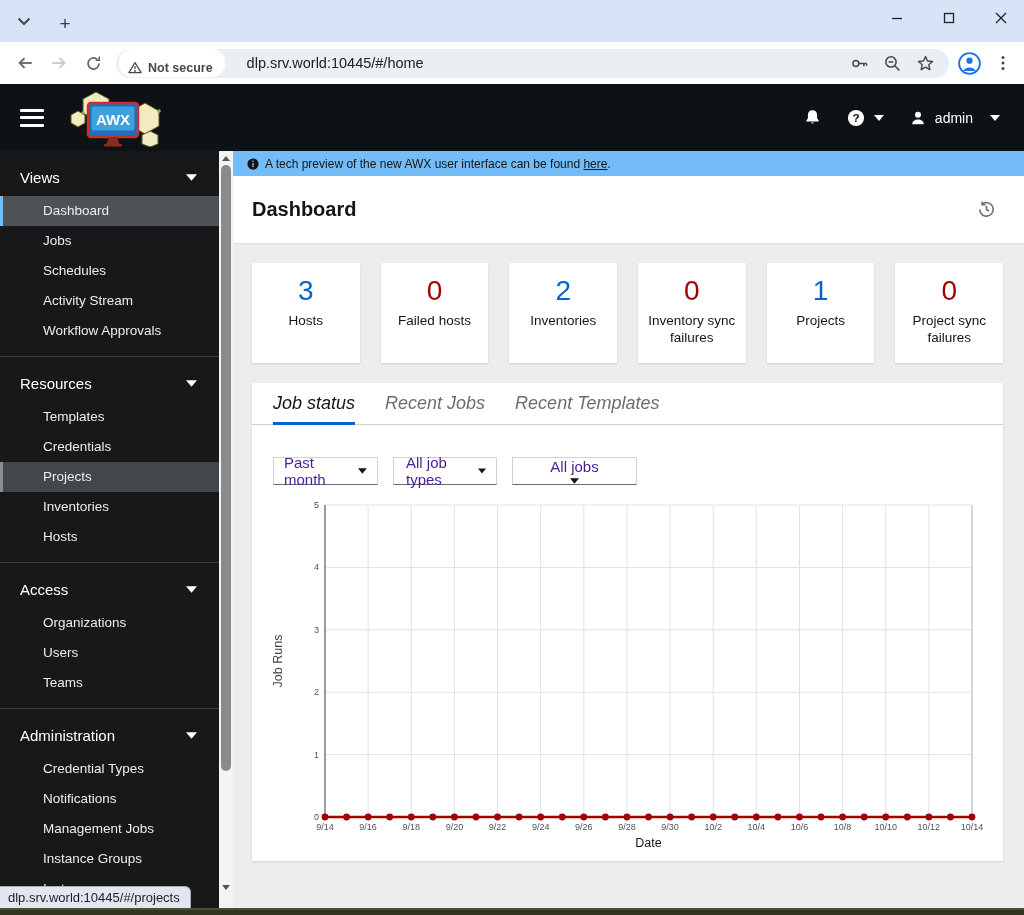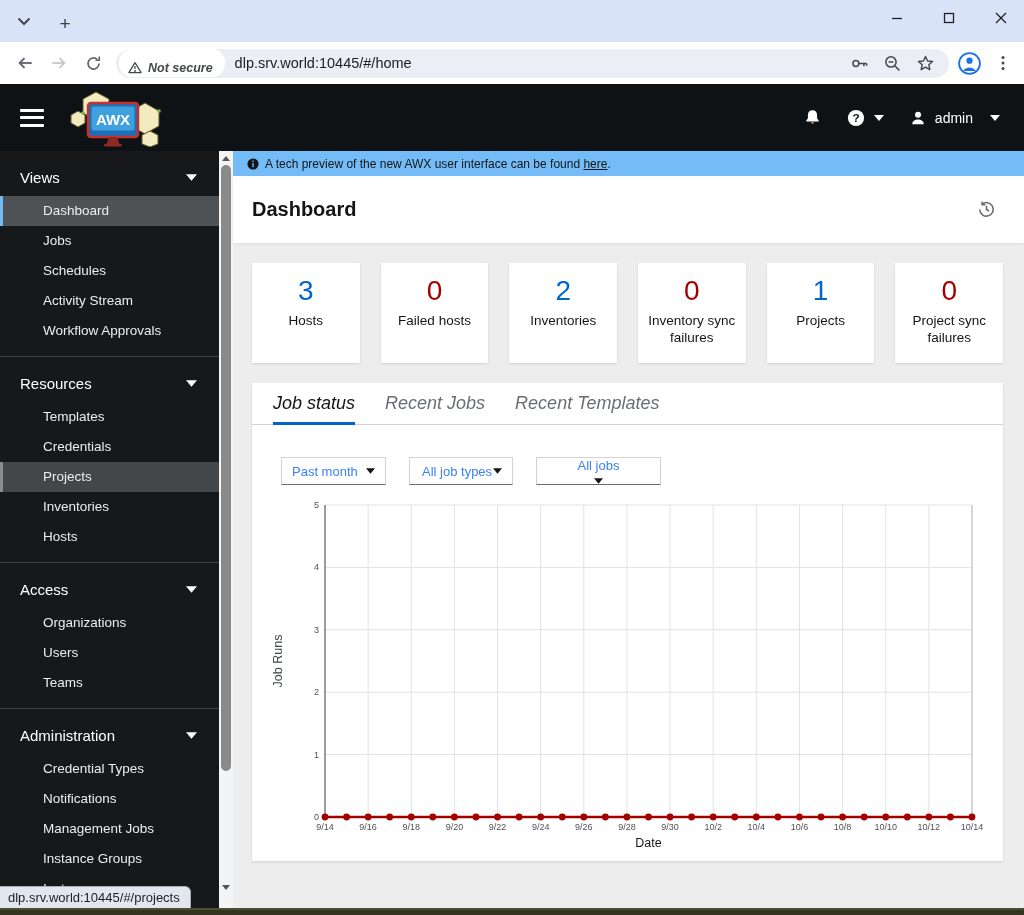--- a/index.html
+++ b/index.html
@@ -14,23 +14,23 @@
   .favicon { width:16px; height:16px; background:#1f6feb; border-radius:3px; color:#fff; font-size:6px; font-weight:bold; display:flex; align-items:center; justify-content:center; letter-spacing:.2px; }
   .tab-title { flex:1; font-size:12.5px; color:#1f2125; margin-left:9px; white-space:nowrap; overflow:hidden; }
   .tab-close { width:16px; height:16px; border-radius:50%; display:flex; align-items:center; justify-content:center; font-size:13px; color:#45474b; cursor:default; }
   .new-tab { width:26px; height:26px; margin:0 0 5px 8px; display:flex; align-items:center; justify-content:center; font-size:19px; color:#3c4043; }
   .win-controls { position:absolute; right:8px; top:4px; display:flex; gap:22px; align-items:center; }
   .win-btn { width:30px; height:28px; display:flex; align-items:center; justify-content:center; color:#202124; }
 
   .toolbar { height:42px; background:#fff; display:flex; align-items:center; padding:0 8px; }
   .nav-btn { width:30px; height:30px; display:flex; align-items:center; justify-content:center; margin:0 2px; }
   .omnibox { flex:1; height:29px; background:#eceef6; border-radius:15px; margin:0 8px 0 6px; display:flex; align-items:center; padding:2px 10px 2px 3px; }
-  .sec-chip { background:#fff; border-radius:13px; height:28px; display:flex; align-items:center; padding:9px 12px 0 9px; gap:6px;font-style:italic; }
+  .sec-chip { background:#fff; border-radius:13px; height:28px; display:flex; align-items:center; padding:9px 12px 0 9px; gap:6px; }
   .sec-chip span { font-size:12.5px; color:#45474b; font-weight:600; }
-  .url-text { font-size:14.5px; color:#202124; margin-left:10px; flex:1; }
+  .url-text { font-size:14.5px; color:#202124; margin-left:22px; flex:1; }
   .box-icons { display:flex; align-items:center; gap:14px; margin-right:4px; }
   .chrome-right { display:flex; align-items:center; gap:12px; margin-right:4px; }
 
   
   .awx-header { height:67px; background:#0f1214; display:flex; align-items:center; padding:0 24px 0 20px; }
   .hamburger { width:24px; height:18px; display:flex; flex-direction:column; justify-content:space-between; margin-right:22px; }
   .hamburger span { display:block; height:3px; background:#fff; border-radius:1px; }
   .awx-logo { height:58px; }
   .hdr-right { margin-left:auto; display:flex; align-items:center; gap:26px; }
   .hdr-group { display:flex; align-items:center; gap:9px; color:#fff; font-size:14px; }
@@ -60,21 +60,21 @@
   .cards { display:flex; gap:21px; height:100px; }
   .card { flex:1; background:#fff; box-shadow:0 1px 2px rgba(3,3,3,.12); display:flex; flex-direction:column; align-items:center; padding-top:13px; }
   .card .num { font-size:28px; line-height:30px; }
   .card .lbl { font-size:13.5px; color:#151515; text-align:center; margin-top:6px; line-height:17px; padding:0 6px; }
 
   .panel { background:#fff; box-shadow:0 1px 2px rgba(3,3,3,.12); margin-top:20px; height:478px; }
   .tabs { display:flex; gap:30px; padding:0 0 0 21px; border-bottom:1px solid #d2d2d2; }
   .tabbtn { font-size:18px; color:#6a6e73; padding:10px 0 8px; border-bottom:3px solid transparent; margin-bottom:-1px;font-style:italic; }
   .tabbtn.active { color:#151515; border-bottom-color:#0066cc; }
   .filters { display:flex; gap:15px; padding:32px 0 0 21px; }
-  .pf-select { height:28px; background:#fff; border:1px solid #d2d2d2; border-bottom-color:#6a6e73; display:flex; align-items:center; justify-content:space-between; padding:0 10px; font-size:13px; color:#3b82f6;margin-left:8px; }
+  .pf-select { height:28px; background:#fff; border:1px solid #d2d2d2; border-bottom-color:#6a6e73; display:flex; align-items:center; justify-content:space-between; padding:0 10px; font-size:15px; color:#4c1d95; }
 
   .chart-wrap { margin-top:10px; }
   svg text { font-family:"Liberation Sans", sans-serif; }
 
   
   .status-tip { position:absolute; left:0; bottom:7px; height:22px; background:#e2e6ef; border:1px solid #a9aeb6; border-left:none; border-bottom:none; border-radius:0 6px 0 0; display:flex; align-items:center; padding:0 10px 0 8px; font-size:13px; color:#1d1f23; z-index:5; }
   .desktop-strip { position:absolute; left:0; right:0; bottom:0; height:7px; background:#33351f; z-index:4; }
   .desktop-strip::before{ content:""; position:absolute; left:0; right:0; top:0; height:2px; background:#4c4f33; border-radius:0 0 8px 8px; }
 </style>
 </head>

